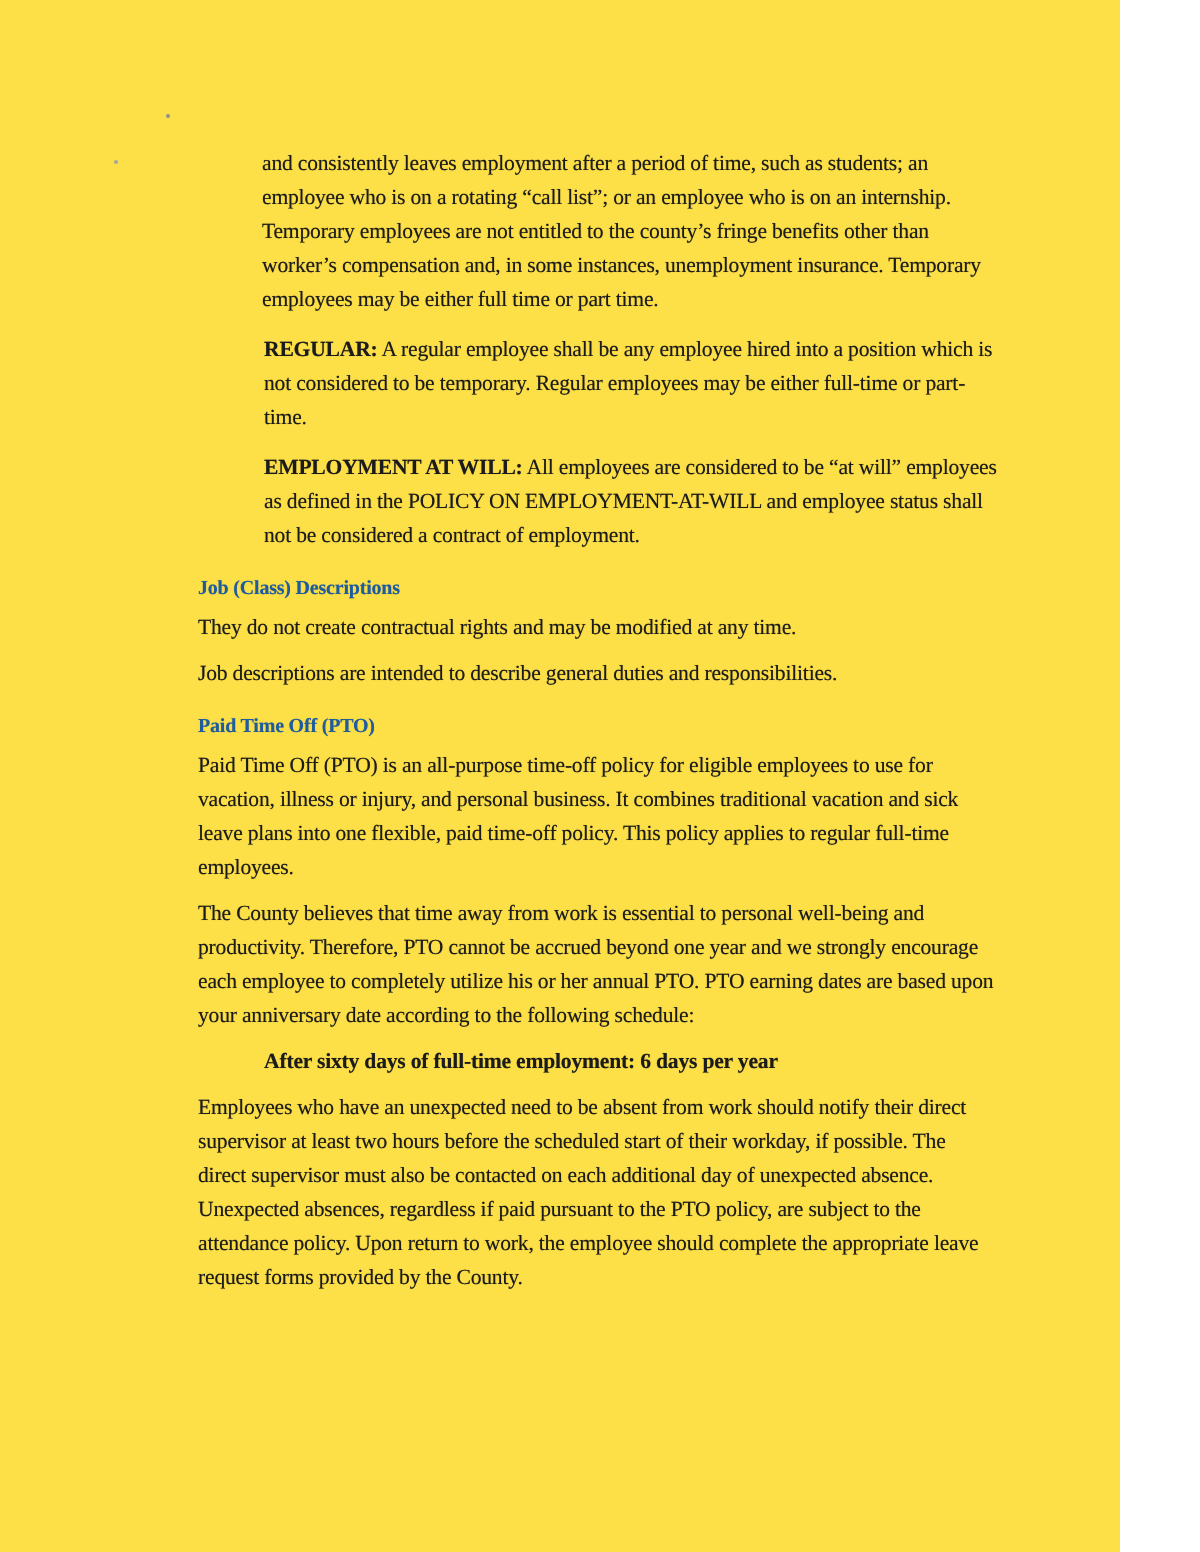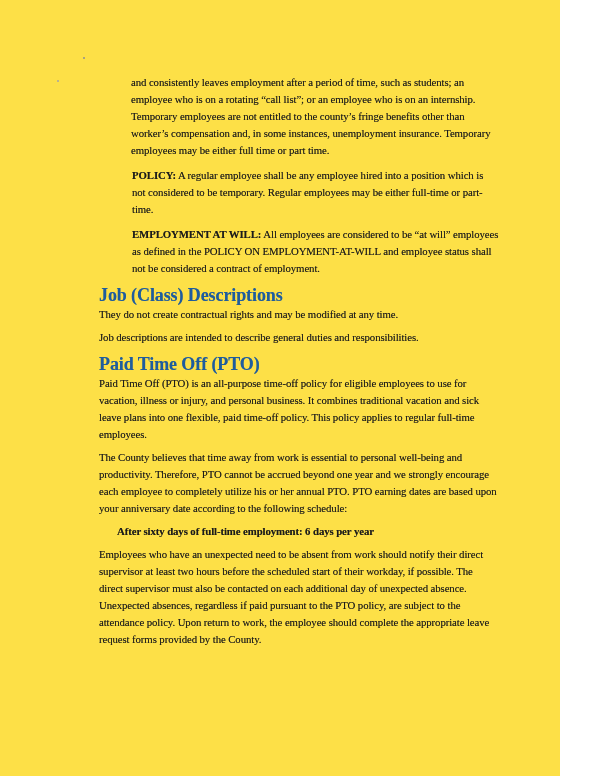--- a/index.html
+++ b/index.html
@@ -24,21 +24,21 @@
     letter-spacing: -0.1px;
     text-shadow: 0 0 0.4px rgba(30,30,30,0.55);
   }
   p { margin: 6px 0 0 0; }
   p.first { margin-top: 0; }
   .cont-para {
     margin-left: 32px;
     width: 370px;
   }
   h2 {
-    font-size: 18px;
+    font-size: 10px;
     line-height: 18px;
     font-weight: bold;
     color: #1e5c9e;
     margin: 9px 0 0 0;
     text-shadow: 0 0 0.4px rgba(30,92,158,0.5);
   }
   h2 + p { margin-top: 2px; }
   ul { list-style: none; margin: 0; padding: 0; }
   .emp-list li {
     display: flex;
@@ -46,21 +46,21 @@
   }
   .emp-list .dot-col { width: 15px; flex: none; }
   .li-body { width: 368px; }
   .bullet-dot {
     width: 4.5px; height: 4.5px;
     border-radius: 50%;
     background: #1b1b1b;
     margin-top: 6.5px;
   }
   .schedule { margin-top: 7px; font-weight: bold; line-height: 15.5px; }
-  .schedule li { display: flex; margin-left: 18px; flex-direction: column; }
+  .schedule li { display: flex; margin-left: 18px; }
   .schedule .dot-col { width: 15px; flex: none; }
   .schedule .bullet-dot { margin-top: 5.5px; }
   .speck {
     position: absolute;
     border-radius: 50%;
   }
   .speck-1 { left: 83px; top: 57px; width: 2px; height: 2px; background: #8f8f8f; }
   .speck-2 { left: 57px; top: 80px; width: 2px; height: 2px; background: #a5a5a5; }
   .speck-3 { left: 586px; top: 330px; width: 4px; height: 5px; background: #e3e3e1; }
 </style>
@@ -75,21 +75,21 @@
 
   <div class="content">
 
     <p class="first cont-para">and consistently leaves employment after a period of time, such as students; an employee who is on a rotating “call list”; or an employee who is on an internship. Temporary employees are not entitled to the county’s fringe benefits other than worker’s compensation and, in some instances, unemployment insurance. Temporary employees may be either full time or part time.</p>
 
     <ul class="emp-list">
       <li>
         <span class="dot-col">
           <span class="bullet-dot"></span>
         </span>
-        <span class="li-body"><strong>POLICY:</strong><span> A regular employee shall be any employee hired into a position which is not considered to be temporary. Regular employees may be either full-time or part-time.</span></span>
+        <span class="li-body"><strong>REGULAR:</strong><span> A regular employee shall be any employee hired into a position which is not considered to be temporary. Regular employees may be either full-time or part-time.</span></span>
       </li>
       <li>
         <span class="dot-col">
           <span class="bullet-dot"></span>
         </span>
         <span class="li-body"><strong>EMPLOYMENT AT WILL:</strong><span> All employees are considered to be “at will” employees as defined in the POLICY ON EMPLOYMENT-AT-WILL and employee status shall not be considered a contract of employment.</span></span>
       </li>
     </ul>
 
     <h2>Job (Class) Descriptions</h2>

